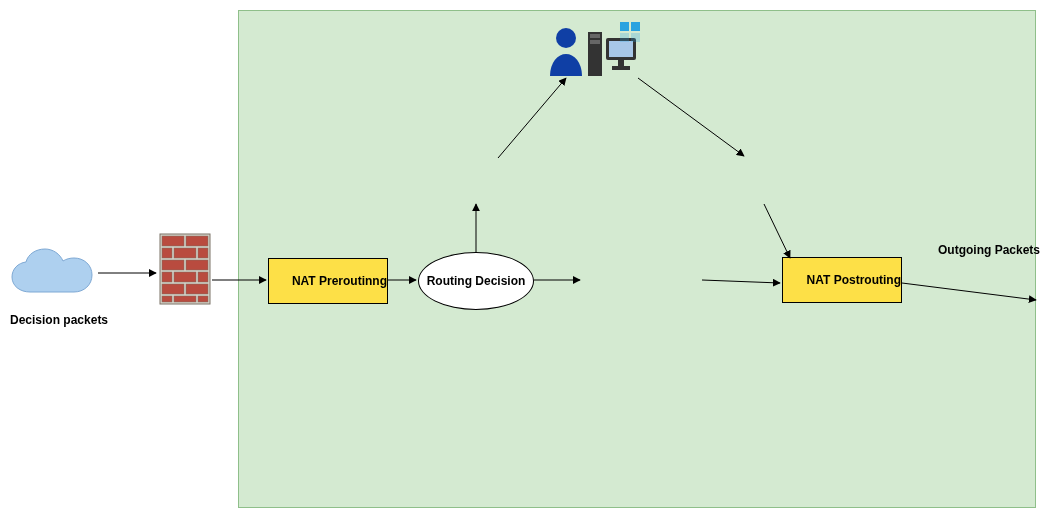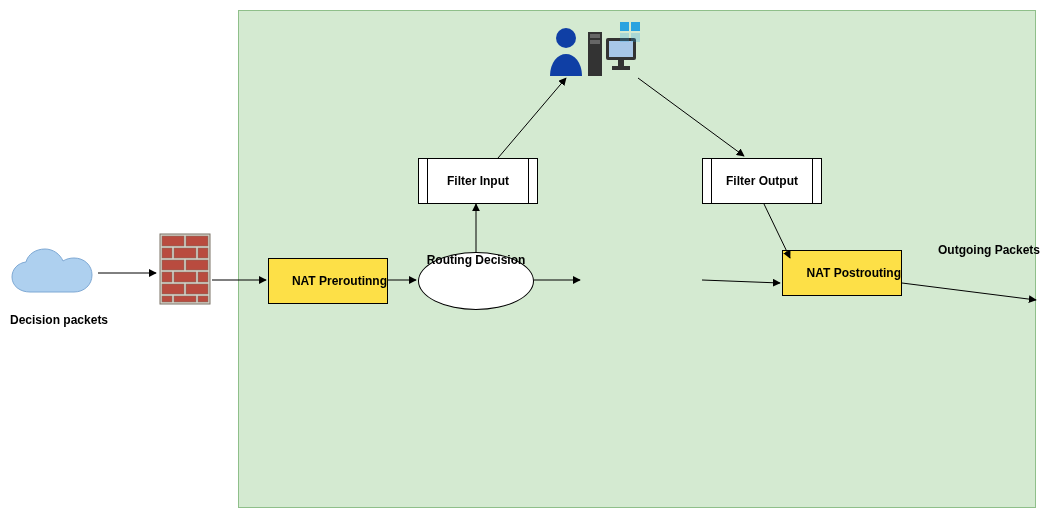--- a/index.html
+++ b/index.html
@@ -2,21 +2,21 @@
 <html><head>
 <meta charset="utf-8">
 <style>
   html,body{margin:0;padding:0;width:1051px;height:516px;background:#fff;font-family:Arial,Helvetica,sans-serif;font-size:12px;color:#000;overflow:hidden}
   .stage{position:relative;width:1051px;height:516px}
   .bgbox{position:absolute;background:#d4ead1;border:1px solid #8fbf8a}
   .box{position:absolute;background:#fde047;border:1px solid #000;display:flex;align-items:center;justify-content:flex-end;font-weight:bold}
   .subd{position:absolute;background:#fff;border:1px solid #000}
   .subd .stripe{position:absolute;top:0;bottom:0;width:0;border-left:1px solid #000}
   .subd .label{position:absolute;inset:0;display:flex;align-items:center;justify-content:center;font-weight:bold}
-  .ellipse{position:absolute;background:#fff;border:1px solid #000;border-radius:50%;display:flex;align-items:flex-start;justify-content:center;font-weight:bold}
+  .ellipse{position:absolute;background:#fff;border:1px solid #000;border-radius:50%;display:flex;align-items:center;justify-content:center;font-weight:bold}
   .label{position:absolute;font-weight:bold}
   svg{position:absolute;top:0;left:0;overflow:visible}
 </style>
 </head>
 <body>
 
 <div class="stage">
 
   <div class="bgbox" style="left:238px;top:10px;width:796px;height:496px"></div>
 
@@ -68,34 +68,24 @@
   </svg>
 
   <div class="box" style="left:268px;top:258px;width:118px;height:44px">
     <span>NAT Preroutinng</span>
   </div>
 
   <div class="ellipse" style="left:418px;top:252px;width:114px;height:56px">
     <span>Routing Decision</span>
   </div>
 
-  <div class="subd" style="left:418px;top:158px;width:118px;height:44px">
-    <span class="stripe" style="left:8px"></span>
-      <span class="stripe" style="right:8px"></span>
-    <span class="label">Filter Input</span>
-  </div>
 
 
-  <div class="subd" style="left:702px;top:158px;width:118px;height:44px">
-    <span class="stripe" style="left:8px"></span>
-      <span class="stripe" style="right:8px"></span>
-    <span class="label">Filter Output</span>
-  </div>
 
-  <div class="box" style="left:782px;top:250px;width:118px;height:44px">
+  <div class="box" style="left:782px;top:257px;width:118px;height:44px">
     <span>NAT Postrouting</span>
   </div>
 
   <div class="label" style="left:10px;top:313px">Decision packets</div>
   <div class="label" style="left:938px;top:243px">Outgoing Packets</div>
 
   <svg width="1051" height="516">
     <defs>
       <marker id="ah" viewBox="0 0 10 10" refX="9" refY="5" markerWidth="8" markerHeight="8" orient="auto-start-reverse">
         <path d="M0 0 L10 5 L0 10 z" fill="#000"></path>

